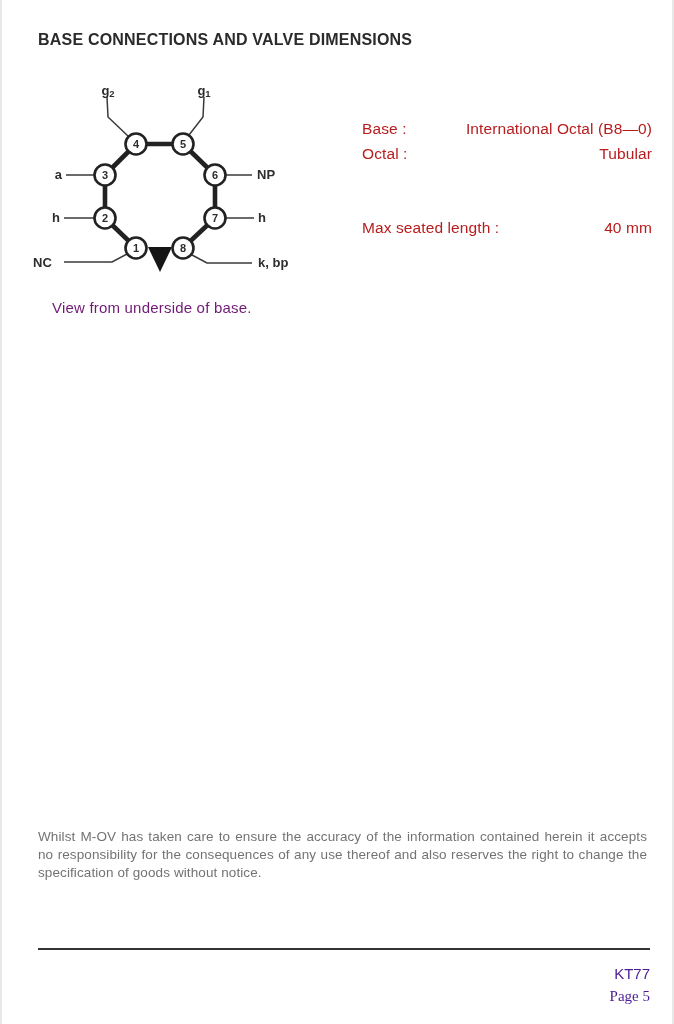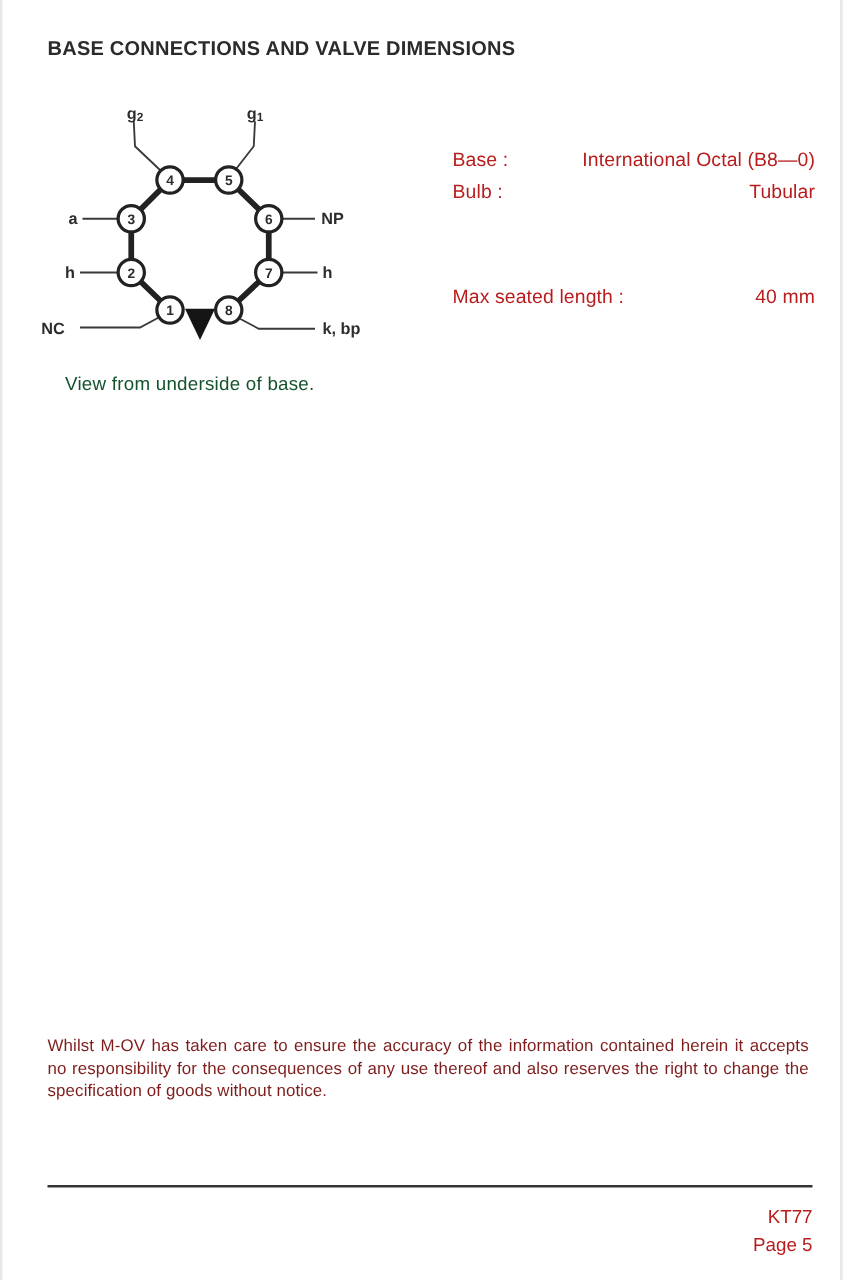--- a/index.html
+++ b/index.html
@@ -20,44 +20,44 @@
   .diagram-svg{position:absolute;left:25px;top:76px;}
   .diagram-svg text{
     font-family:"Liberation Sans","DejaVu Sans",sans-serif;
     font-weight:bold;fill:#2d2d2d;
   }
   .pin-num{font-size:11px;}
   .pin-label{font-size:13px;}
   .pin-sub{font-size:9.5px;}
   .caption{
     position:absolute;left:50px;top:299px;
-    font-size:15px;color:#14532d;letter-spacing:0.2px;
+    font-size:15px;color:#701a75;letter-spacing:0.2px;
   }
   .spec-row{
     position:absolute;left:360px;width:290px;
     display:flex;justify-content:space-between;
     font-size:15.5px;color:#b91c1c;letter-spacing:0.1px;
   }
   .spec-row .spec-value{text-align:left;white-space:nowrap;}
   .disclaimer{
     position:absolute;left:36px;top:828px;width:609px;
-    font-size:13.5px;line-height:18px;color:#7f1d1d;
+    font-size:13.5px;line-height:18px;color:#737373;
     text-align:justify;letter-spacing:0.1px;
   }
   .disclaimer p{margin:0;}
   .footer-rule{
     position:absolute;left:36px;top:948px;width:612px;height:2px;
     background:#343434;
   }
   .footer-text{
     position:absolute;right:22px;text-align:right;
-    font-size:15px;color:#b91c1c;
+    font-size:15px;color:#4c1d95;
   }
   .footer-model{top:965px;}
-  .footer-page{top:988px;}
+  .footer-page{top:988px;font-family:Liberation Serif, serif;}
 </style>
 </head>
 <body>
 
 <div class="page">
 
   <h1 class="title">BASE CONNECTIONS AND VALVE DIMENSIONS</h1>
 
   <svg class="diagram-svg" width="290" height="200" viewBox="0 0 290 200">
 
@@ -124,24 +124,24 @@
     <text class="pin-label" x="231" y="191" text-anchor="start">k, bp</text>
   </svg>
 
   <div class="caption">View from underside of base.</div>
 
   <div class="spec-row" style="top:120px">
     <span class="spec-label">Base :</span>
     <span class="spec-value">International Octal (B8—0)</span>
   </div>
   <div class="spec-row" style="top:145px">
-    <span class="spec-label">Bulb :</span>
+    <span class="spec-label">Octal :</span>
     <span class="spec-value">Tubular</span>
   </div>
-  <div class="spec-row" style="top:229px">
+  <div class="spec-row" style="top:219px">
     <span class="spec-label">Max seated length :</span>
     <span class="spec-value">40 mm</span>
   </div>
 
   <div class="disclaimer">
     <p>Whilst M-OV has taken care to ensure the accuracy of the information contained herein it accepts no responsibility for the consequences of any use thereof and also reserves the right to change the specification of goods without notice.</p>
   </div>
 
   <div class="footer-rule"></div>
   <div class="footer-text footer-model">KT77</div>

